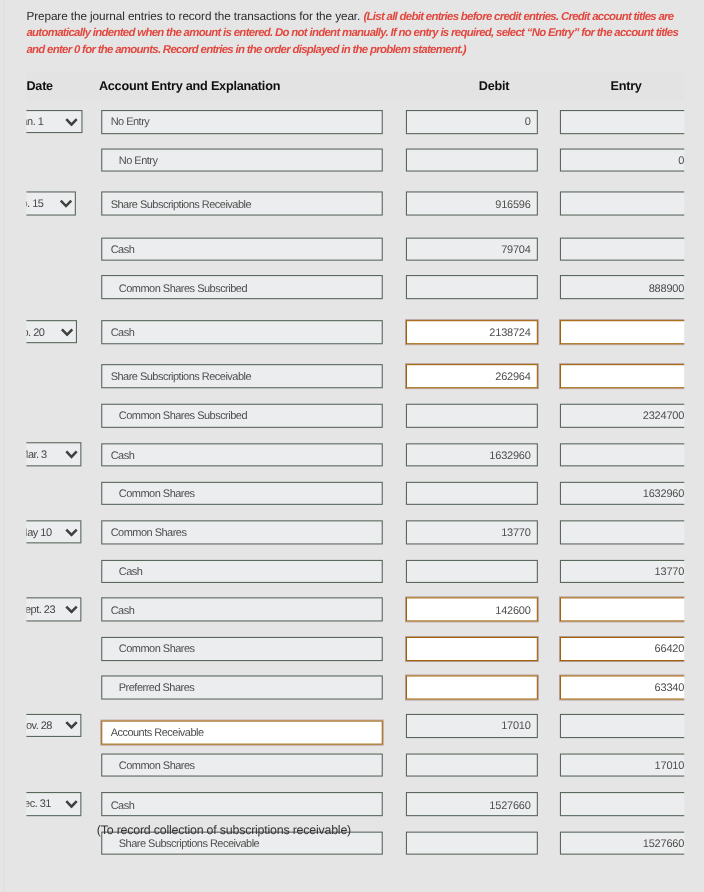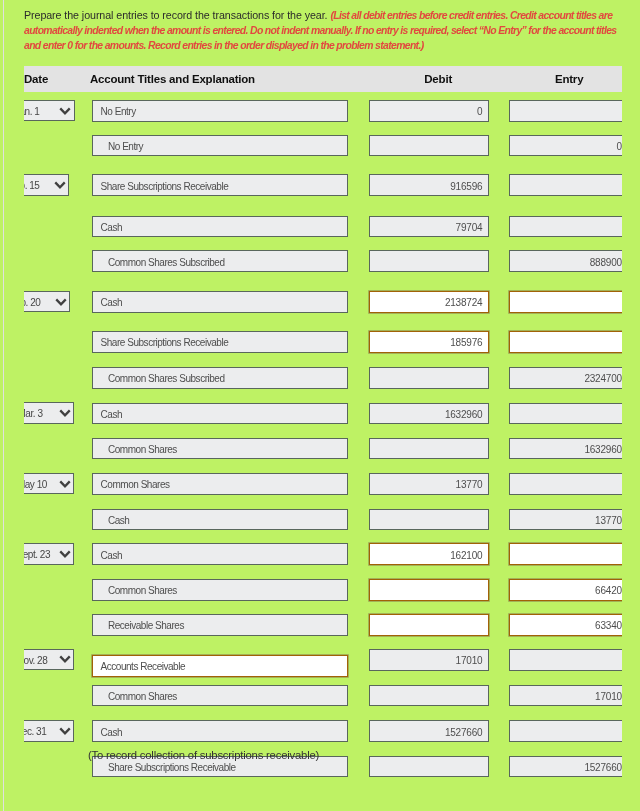--- a/index.html
+++ b/index.html
@@ -1,20 +1,20 @@
 <!DOCTYPE html>
 <html><head>
 <meta charset="utf-8">
 <title>Journal Entries</title>
 <style>
   html,body{margin:0;padding:0;background:#fff;}
   body{width:640px;height:811px;overflow:hidden;
        font-family:"Liberation Sans",sans-serif;
        -webkit-font-smoothing:antialiased;}
-  .page{position:relative;width:640px;height:811px;overflow:hidden;background:#bef264}
+  .page{position:relative;width:640px;height:811px;overflow:hidden;background:#e5e5e5}
   .vrule{position:absolute;left:3px;top:0;width:1px;height:811px;background:#e0e0e0;}
 
   
   .clip{position:absolute;left:24px;top:0;width:598.3px;height:811px;overflow:hidden;}
 
   .instr{position:absolute;left:0;top:7.7px;width:594px;
          font-size:10.7px;line-height:14.1px;color:#2b2b2b;letter-spacing:-0.08px;}
   .instr .ital{color:#e2483f;font-style:italic;font-weight:bold;font-size:10.4px;letter-spacing:-0.64px;}
 
   .hdrbg{position:absolute;left:0;top:65.6px;width:597.7px;height:26.4px;background:#e3e3e3;}
@@ -47,22 +47,22 @@
 
 <div class="page">
   <div class="vrule"></div>
   <div class="clip">
     <div class="instr">
       <span>Prepare the journal entries to record the transactions for the year. </span><span class="ital">(List all debit entries before credit entries. Credit account titles are automatically indented when the amount is entered. Do not indent manually. If no entry is required, select “No Entry” for the account titles and enter 0 for the amounts. Record entries in the order displayed in the problem statement.)</span>
     </div>
 
     <div class="hdrbg"></div>
     <span class="hd" style="left:0px">Date</span>
-    <span class="hd" style="left:65.9px">Account Titles and Explanation</span>
-    <span class="hd" style="left:354px;width:120.3px;text-align:center">Debit</span>
+    <span class="hd" style="left:65.9px">Account Entry and Explanation</span>
+    <span class="hd" style="left:365px;width:120.3px;text-align:center">Debit</span>
     <span class="hd" style="left:485px;width:120.3px;text-align:center">Entry</span>
 
     <div id="rows">
         <div class="sel" style="left:-16px;top:99.8px;width:66.6px">
           <span class="txt">Jan. 1</span>
           <span class="chev" style="right:2.2px"><svg width="12" height="8.6" viewBox="0 0 12 8.6">
               <path d="M1.25 1.4 L6 6.3 L10.75 1.4" stroke="#404040" stroke-width="2.3" fill="none" stroke-linecap="butt" stroke-linejoin="miter"></path>
             </svg></span>
         </div>
         <div class="inp acct" style="top:100.2px">
@@ -128,21 +128,21 @@
         <div class="inp debit err" style="top:291.2px">
           <span class="v">2138724</span>
         </div>
         <div class="inp credit err" style="top:291.2px">
           <span class="v"></span>
         </div>
         <div class="inp acct" style="top:331.2px">
           <span class="v">Share Subscriptions Receivable</span>
         </div>
         <div class="inp debit err" style="top:331.2px">
-          <span class="v">185976</span>
+          <span class="v">262964</span>
         </div>
         <div class="inp credit err" style="top:331.2px">
           <span class="v"></span>
         </div>
         <div class="inp acct ind" style="top:367.3px">
           <span class="v">Common Shares Subscribed</span>
         </div>
         <div class="inp debit" style="top:367.3px">
           <span class="v"></span>
         </div>
@@ -200,36 +200,36 @@
         <div class="sel" style="left:-14.5px;top:543px;width:64.9px">
           <span class="txt">Sept. 23</span>
           <span class="chev" style="right:2.2px"><svg width="12" height="8.6" viewBox="0 0 12 8.6">
               <path d="M1.25 1.4 L6 6.3 L10.75 1.4" stroke="#404040" stroke-width="2.3" fill="none" stroke-linecap="butt" stroke-linejoin="miter"></path>
             </svg></span>
         </div>
         <div class="inp acct" style="top:543.4px">
           <span class="v">Cash</span>
         </div>
         <div class="inp debit err" style="top:543.4px">
-          <span class="v">162100</span>
+          <span class="v">142600</span>
         </div>
         <div class="inp credit err" style="top:543.4px">
           <span class="v"></span>
         </div>
         <div class="inp acct ind" style="top:579px">
           <span class="v">Common Shares</span>
         </div>
         <div class="inp debit err" style="top:579px">
           <span class="v"></span>
         </div>
         <div class="inp credit err" style="top:579px">
           <span class="v">66420</span>
         </div>
         <div class="inp acct ind" style="top:614px">
-          <span class="v">Receivable Shares</span>
+          <span class="v">Preferred Shares</span>
         </div>
         <div class="inp debit err" style="top:614px">
           <span class="v"></span>
         </div>
         <div class="inp credit err" style="top:614px">
           <span class="v">63340</span>
         </div>
         <div class="sel" style="left:-14.2px;top:648.6px;width:64.60000000000001px">
           <span class="txt">Nov. 28</span>
           <span class="chev" style="right:2.2px"><svg width="12" height="8.6" viewBox="0 0 12 8.6">

